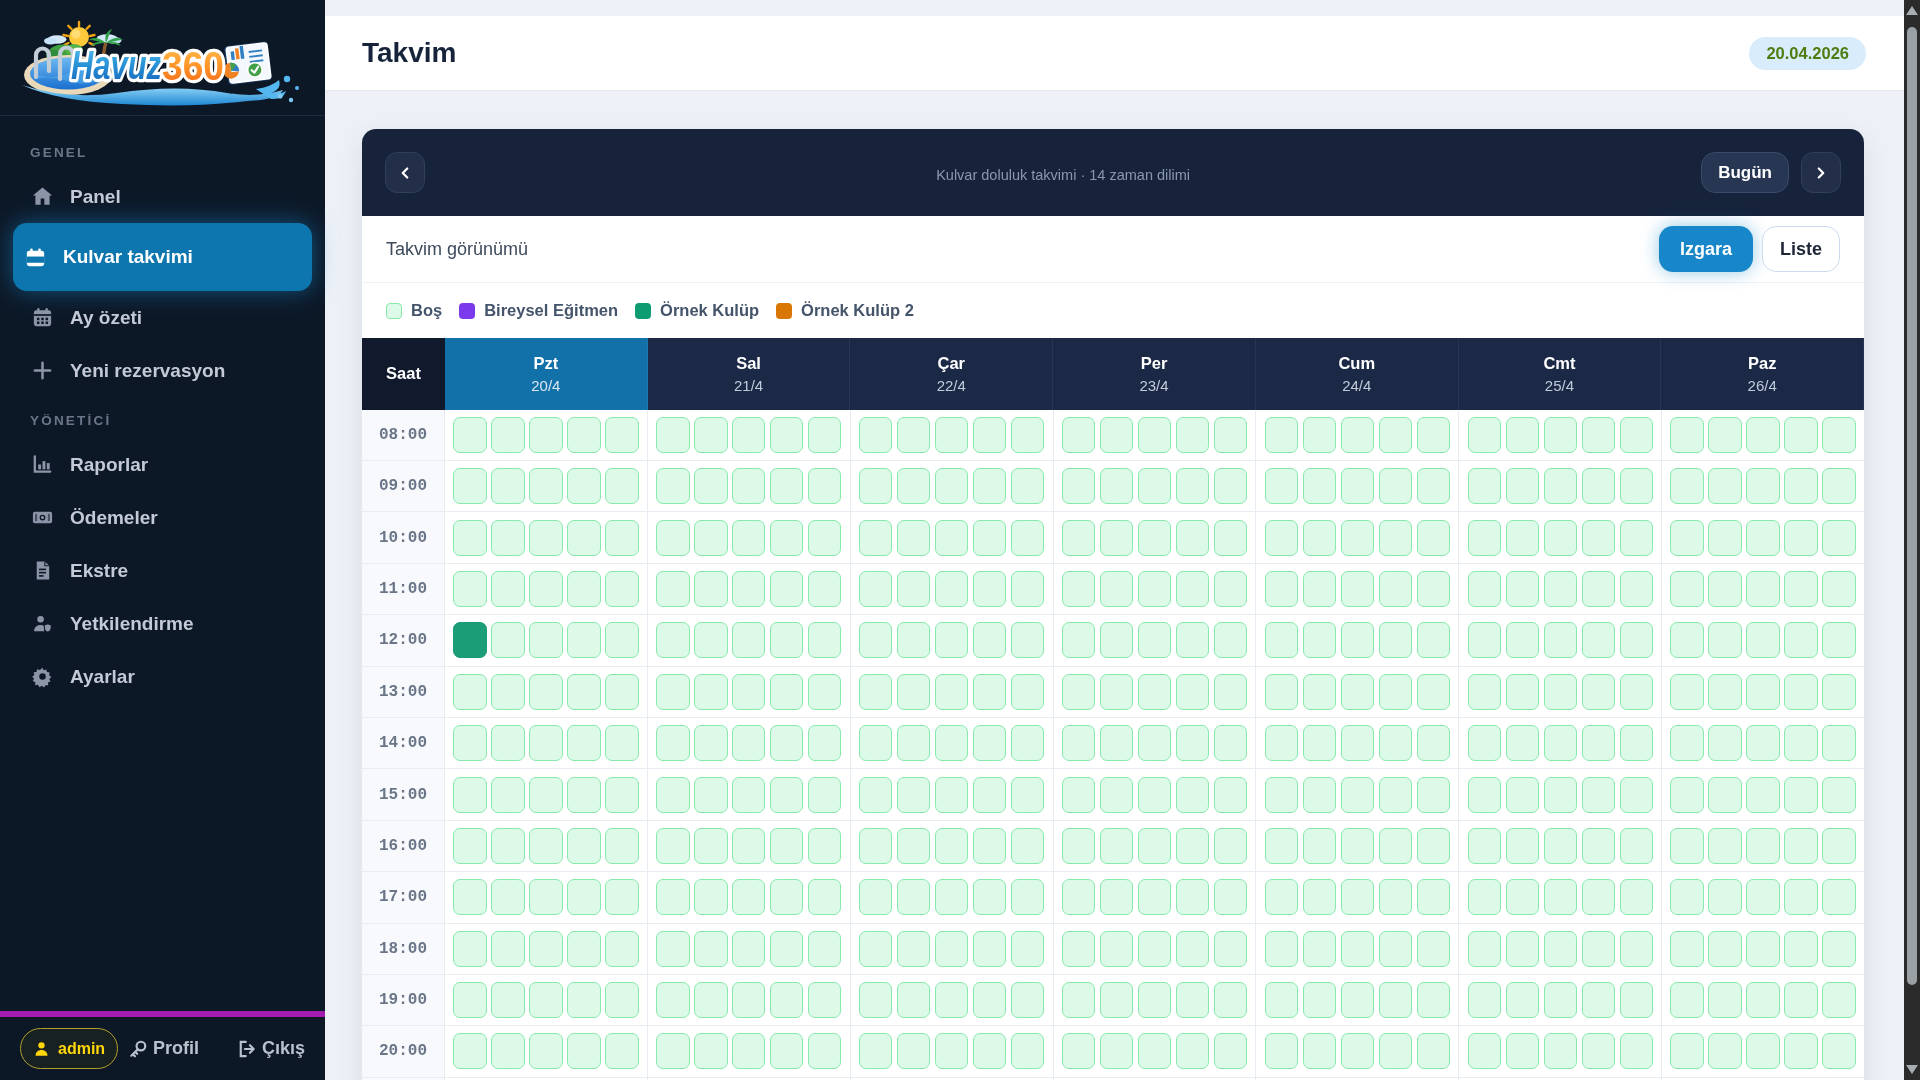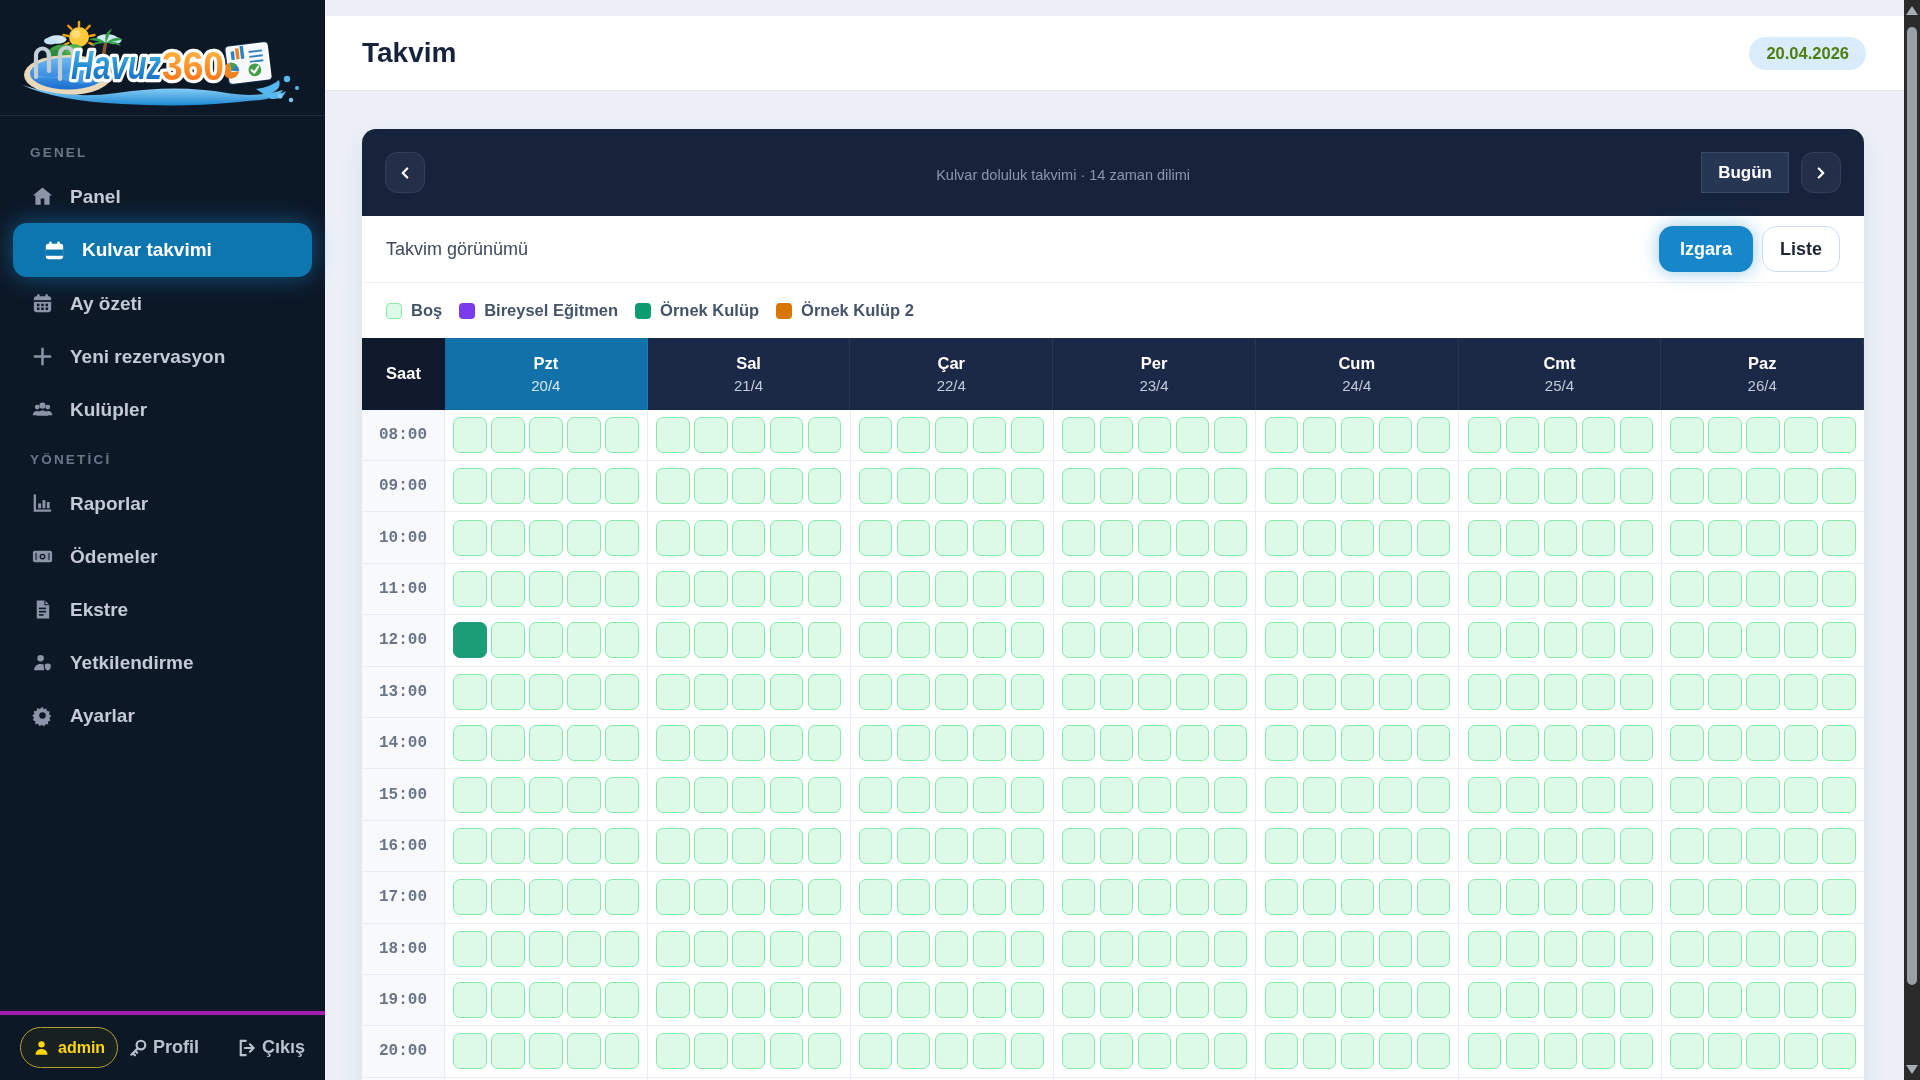--- a/index.html
+++ b/index.html
@@ -7,23 +7,23 @@
   html,body { width:1920px; height:1080px; overflow:hidden; }
   body { font-family:"Liberation Sans", sans-serif; background:#edf1f7; color:#16233b; }
 
   
   .sidebar { position:fixed; left:0; top:0; width:325px; height:1080px; background:#0d1827; z-index:5; }
   .logo-wrap { height:116px; border-bottom:1px solid #1d2a3d; position:relative; }
   .nav { padding:0; }
   .nav-label { color:#6b7689; font-size:13.5px; font-weight:bold; letter-spacing:2.2px; margin:29px 0 10px 30px; }
   .nav-item { display:flex; align-items:center; height:53px; padding-left:30px; color:#c3cad6; font-size:19px; font-weight:bold; }
   .nav-item .ic { width:24px; height:24px; margin-right:16px; flex:0 0 24px; display:flex; align-items:center; justify-content:center; }
-  .nav-item.active { background:#0e76ae; color:#ffffff; border-radius:14px; margin:0 13px; padding-left:29px; height:54px;
+  .nav-item.active { background:#0e76ae; color:#ffffff; border-radius:14px; margin:0 13px; padding-left:10px; height:68px;
       box-shadow:0 0 24px rgba(23,134,201,.55); }
-  .side-foot { position:absolute; left:0; right:0; bottom:0; height:69px; border-top:4px solid #a21caf;
+  .side-foot { position:absolute; left:0; right:0; bottom:0; height:69px; border-top:6px solid #a21caf;
       display:flex; align-items:center; padding:0 20px; }
   .admin-pill { display:flex; align-items:center; gap:7px; border:1.5px solid #b3a02c; background:rgba(60,60,20,.25);
       color:#ffd60a; font-weight:bold; font-size:16px; border-radius:21px; height:41px; padding:0 12px 0 11px; }
   .foot-link { color:#b9c1cd; font-weight:bold; font-size:18px; display:flex; align-items:center; gap:5px; }
 
   
   .main { margin-left:325px; width:1579px; }
   .topbar { height:75px; background:#ffffff; border-bottom:1px solid #e3e8ef; display:flex; align-items:center;
       padding:0 38px 0 37px;margin-top:16px; }
   .topbar h1 { font-size:28px; font-weight:bold; color:#16233b; flex:1; }
@@ -32,21 +32,21 @@
 
   .content { padding:38px 40px 0 37px; }
   .card { border-radius:14px; background:#ffffff; box-shadow:0 10px 26px rgba(30,45,70,.10); overflow:hidden; }
 
   .card-head { height:87px; background:#16233b; display:flex; align-items:center; padding:0 23px; }
   .nav-btn { width:40px; height:41px; border-radius:12px; background:#232f49; border:1px solid #323f5b;
       display:flex; align-items:center; justify-content:center; }
   .head-center { flex:1; text-align:center; }
   .head-center .rng { color:#ffffff; font-size:22px; font-weight:bold; letter-spacing:.3px; }
   .head-center .sub { color:#8b97ab; font-size:14.5px; margin-top:5px; }
-  .btn-bugun { height:41px; border-radius:0; background:#273652; border:1px solid #3a4a69; color:#ffffff;
+  .btn-bugun { height:41px; border-radius:14px; background:#273652; border:1px solid #3a4a69; color:#ffffff;
       font-weight:bold; font-size:17px; display:flex; align-items:center; padding:0 16px; margin-right:12px; }
 
   .toolbar { height:67px; background:#ffffff; border-bottom:1px solid #eef1f6; display:flex; align-items:center;
       padding:7px 24px; }
   .toolbar .tl { font-size:18px; color:#3d4a5c; flex:1; }
   .btn-izgara { height:46px; border-radius:14px; background:#1787c9; color:#fff; font-weight:bold; font-size:18px;
       display:flex; align-items:center; padding:0 21px; margin-right:9px; box-shadow:0 0 18px rgba(23,135,201,.45); }
   .btn-liste { height:46px; border-radius:14px; background:#fff; border:1px solid #ccdcf0; color:#1d2637;
       font-weight:bold; font-size:18px; display:flex; align-items:center; padding:0 17px; }
 
@@ -185,30 +185,20 @@
             <rect x="10.7" y="16.2" width="2.6" height="2.6" fill="#0d1827"></rect>
             <rect x="15.2" y="12.2" width="2.6" height="2.6" fill="#0d1827"></rect>
             <rect x="15.2" y="16.2" width="2.6" height="2.6" fill="#0d1827"></rect>
           </svg>
         </span>Ay özeti</div>
     <div class="nav-item"><span class="ic">
           <svg width="23" height="23" viewBox="0 0 24 24">
             <path d="M12 4 v16 M4 12 h16" stroke="#8b95a7" stroke-width="2.6" stroke-linecap="round" fill="none"></path>
           </svg>
         </span>Yeni rezervasyon</div>
-    <div class="nav-item"><span class="ic">
-          <svg width="23" height="23" viewBox="0 0 24 24">
-            <circle cx="6.5" cy="9.5" r="2.5" fill="#8b95a7"></circle>
-            <circle cx="17.5" cy="9.5" r="2.5" fill="#8b95a7"></circle>
-            <path d="M1.8 18 c0-2.8 1.9-4.5 4.2-4.5 1.2 0 2 .4 2.7 1 l-1 3.5 z" fill="#8b95a7"></path>
-            <path d="M22.2 18 c0-2.8-1.9-4.5-4.2-4.5-1.2 0-2 .4-2.7 1 l1 3.5 z" fill="#8b95a7"></path>
-            <circle cx="12" cy="8" r="3.2" fill="#8b95a7"></circle>
-            <path d="M6 18.5 c0-3.3 2.6-5.5 6-5.5 s6 2.2 6 5.5 z" fill="#8b95a7"></path>
-          </svg>
-        </span>Kulüpler</div>
     <div class="nav-label" style="margin-top:16px;">YÖNETİCİ</div>
     <div class="nav-item"><span class="ic">
           <svg width="23" height="23" viewBox="0 0 24 24">
             <path d="M4 3.5 v16 h16" stroke="#8b95a7" stroke-width="2.4" fill="none" stroke-linecap="round"></path>
             <rect x="7.5" y="12" width="3" height="5" fill="#8b95a7"></rect>
             <rect x="12" y="8.5" width="3" height="8.5" fill="#8b95a7"></rect>
             <rect x="16.5" y="10.5" width="3" height="6.5" fill="#8b95a7"></rect>
           </svg>
         </span>Raporlar</div>
     <div class="nav-item"><span class="ic">

